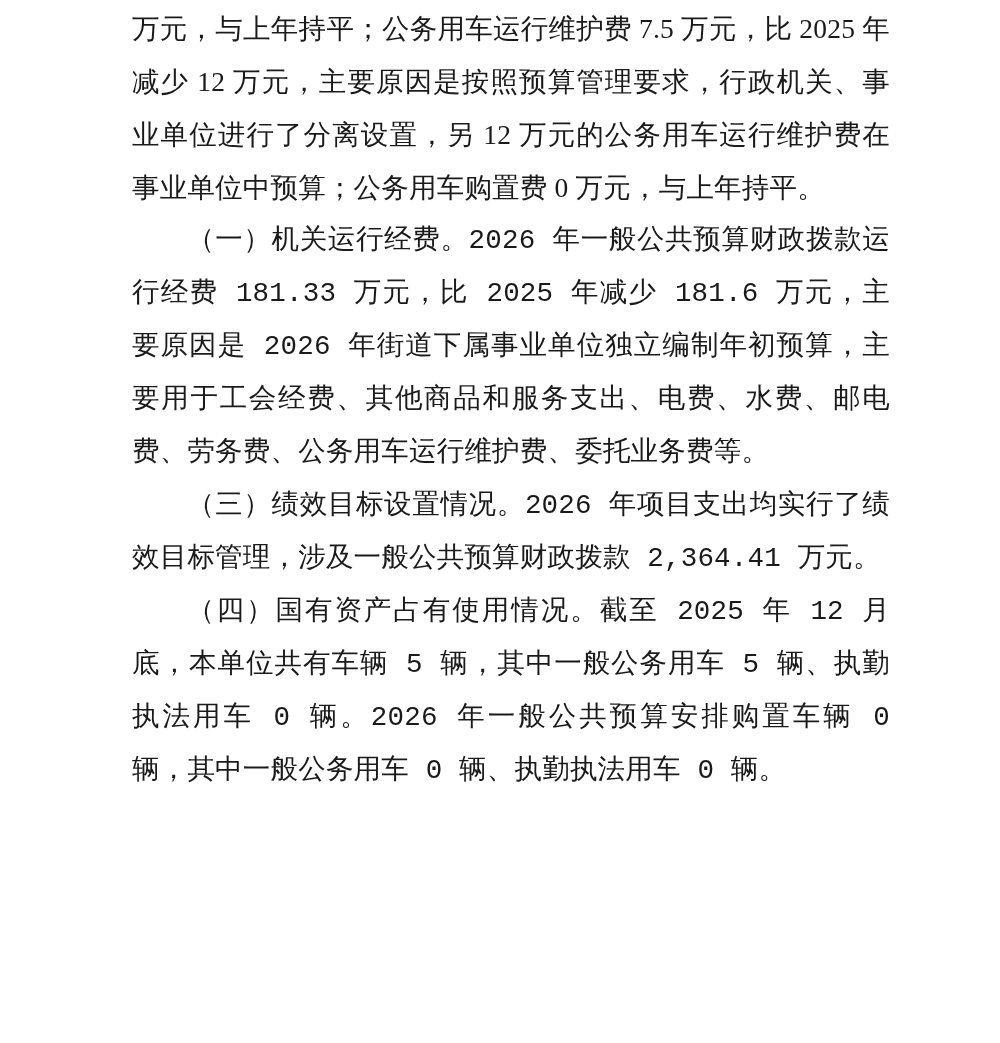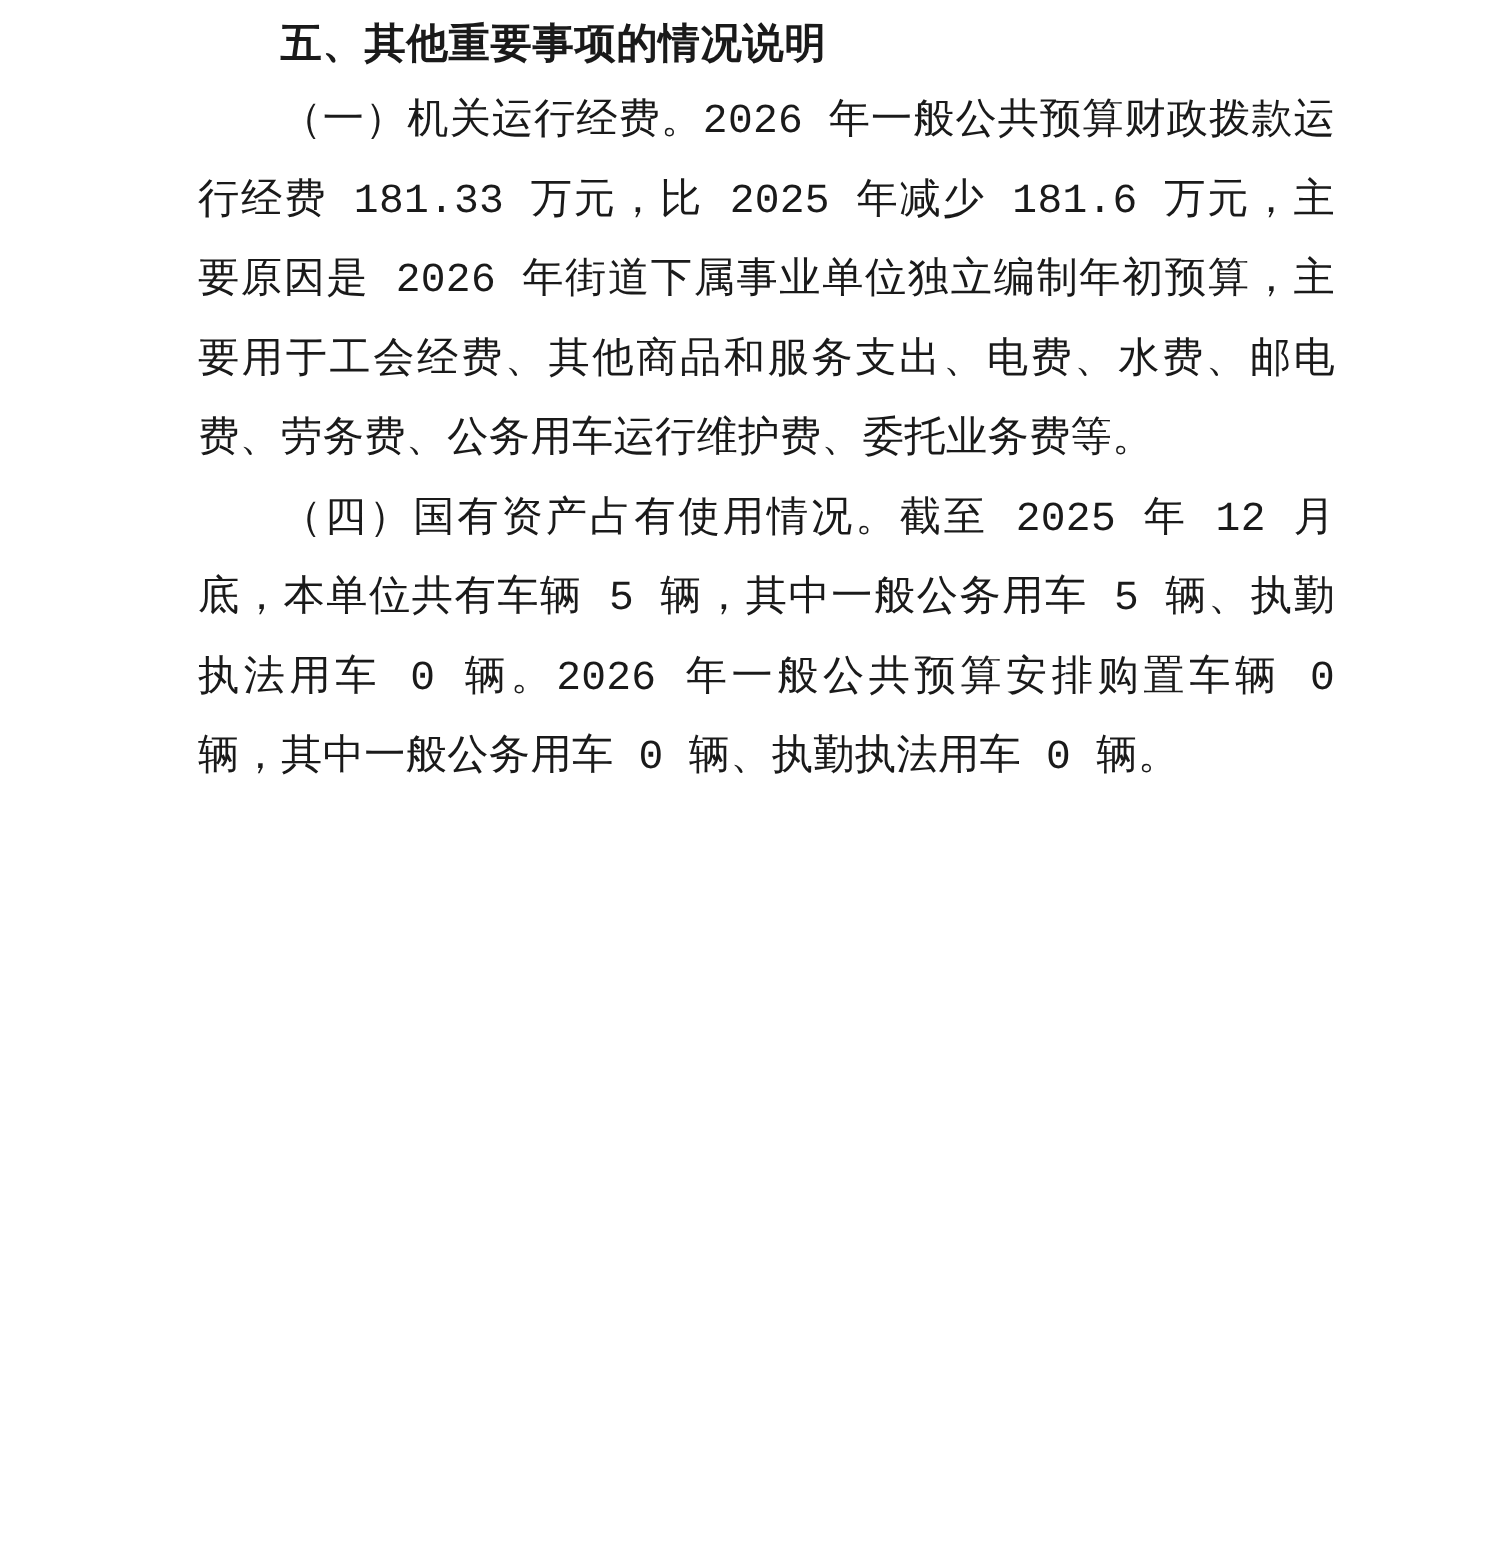--- a/index.html
+++ b/index.html
@@ -47,23 +47,24 @@
     text-indent: 2em;
     letter-spacing: 0.5px;
   }
 </style>
 </head>
 <body>
 
 <div class="page">
   <div class="doc-body">
 
+    <p class="cont">万元，与上年持平；公务用车运行维护费 7.5 万元，比 2025 年减少 12 万元，主要原因是按照预算管理要求，行政机关、事业单位进行了分离设置，另 12 万元的公务用车运行维护费在事业单位中预算；公务用车购置费 0 万元，与上年持平。</p>
 
-    <h2 class="section-heading">五、其他重要事项的情况说明</h2>
 
     <p class="indent">（一）机关运行经费。2026 年一般公共预算财政拨款运行经费 181.33 万元，比 2025 年减少 181.6 万元，主要原因是 2026 年街道下属事业单位独立编制年初预算，主要用于工会经费、其他商品和服务支出、电费、水费、邮电费、劳务费、公务用车运行维护费、委托业务费等。</p>
 
 
+    <p class="indent">（三）绩效目标设置情况。2026 年项目支出均实行了绩效目标管理，涉及一般公共预算财政拨款 2,364.41 万元。</p>
 
     <p class="indent">（四）国有资产占有使用情况。截至 2025 年 12 月底，本单位共有车辆 5 辆，其中一般公务用车 5 辆、执勤执法用车 0 辆。2026 年一般公共预算安排购置车辆 0 辆，其中一般公务用车 0 辆、执勤执法用车 0 辆。</p>
 
   </div>
 </div>
 
 </body></html>

